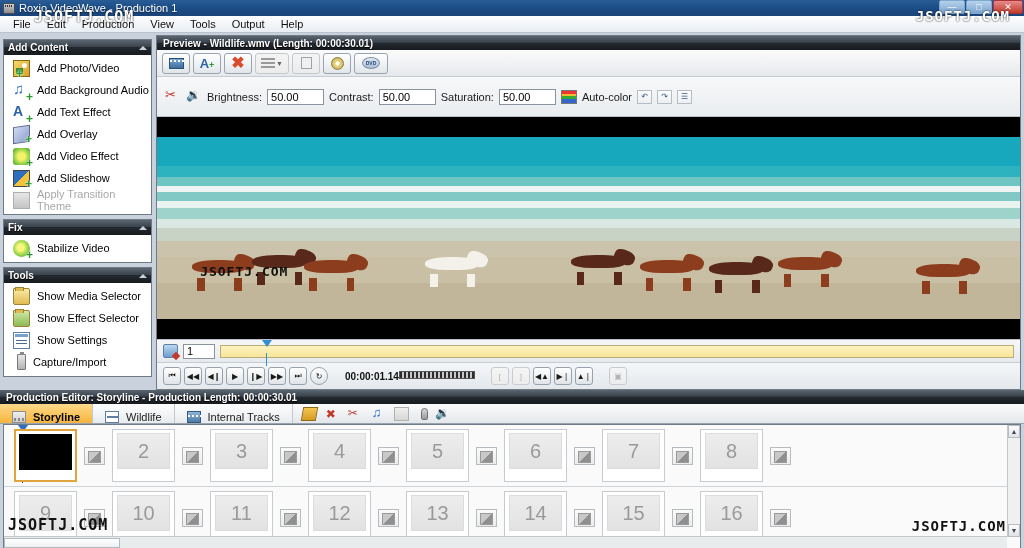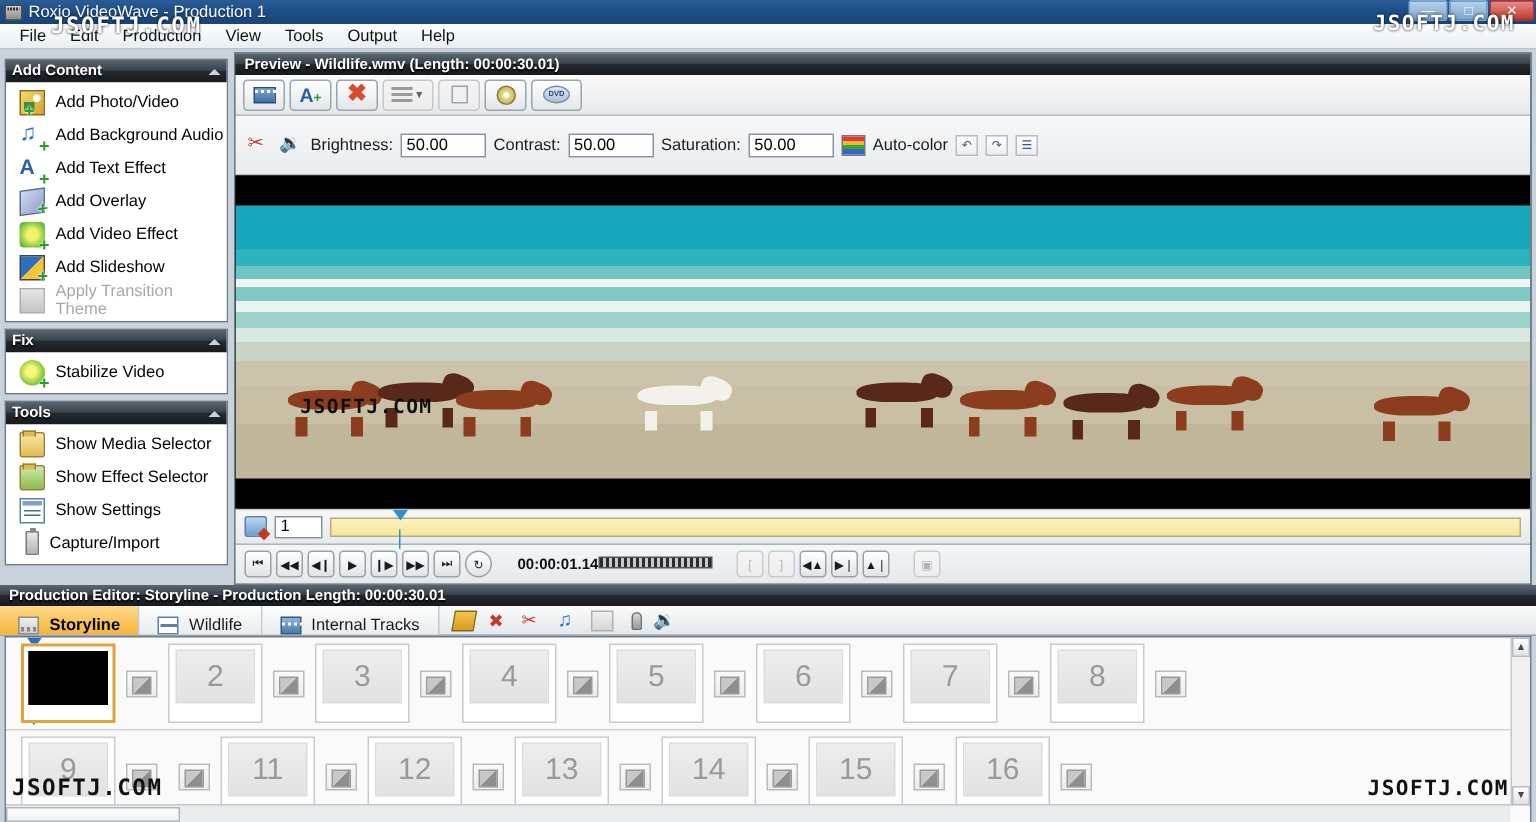--- a/index.html
+++ b/index.html
@@ -665,20 +665,23 @@
         <div class="thumb">8</div>
       </div>
       <div class="tr-gap"></div>
     </div>
 
     <div class="sb-row">
       <div class="slot">
         <div class="thumb">9</div>
       </div>
       <div class="tr-gap"></div>
+      <div class="slot">
+        <div class="thumb">10</div>
+      </div>
       <div class="tr-gap"></div>
       <div class="slot">
         <div class="thumb">11</div>
       </div>
       <div class="tr-gap"></div>
       <div class="slot">
         <div class="thumb">12</div>
       </div>
       <div class="tr-gap"></div>
       <div class="slot">

